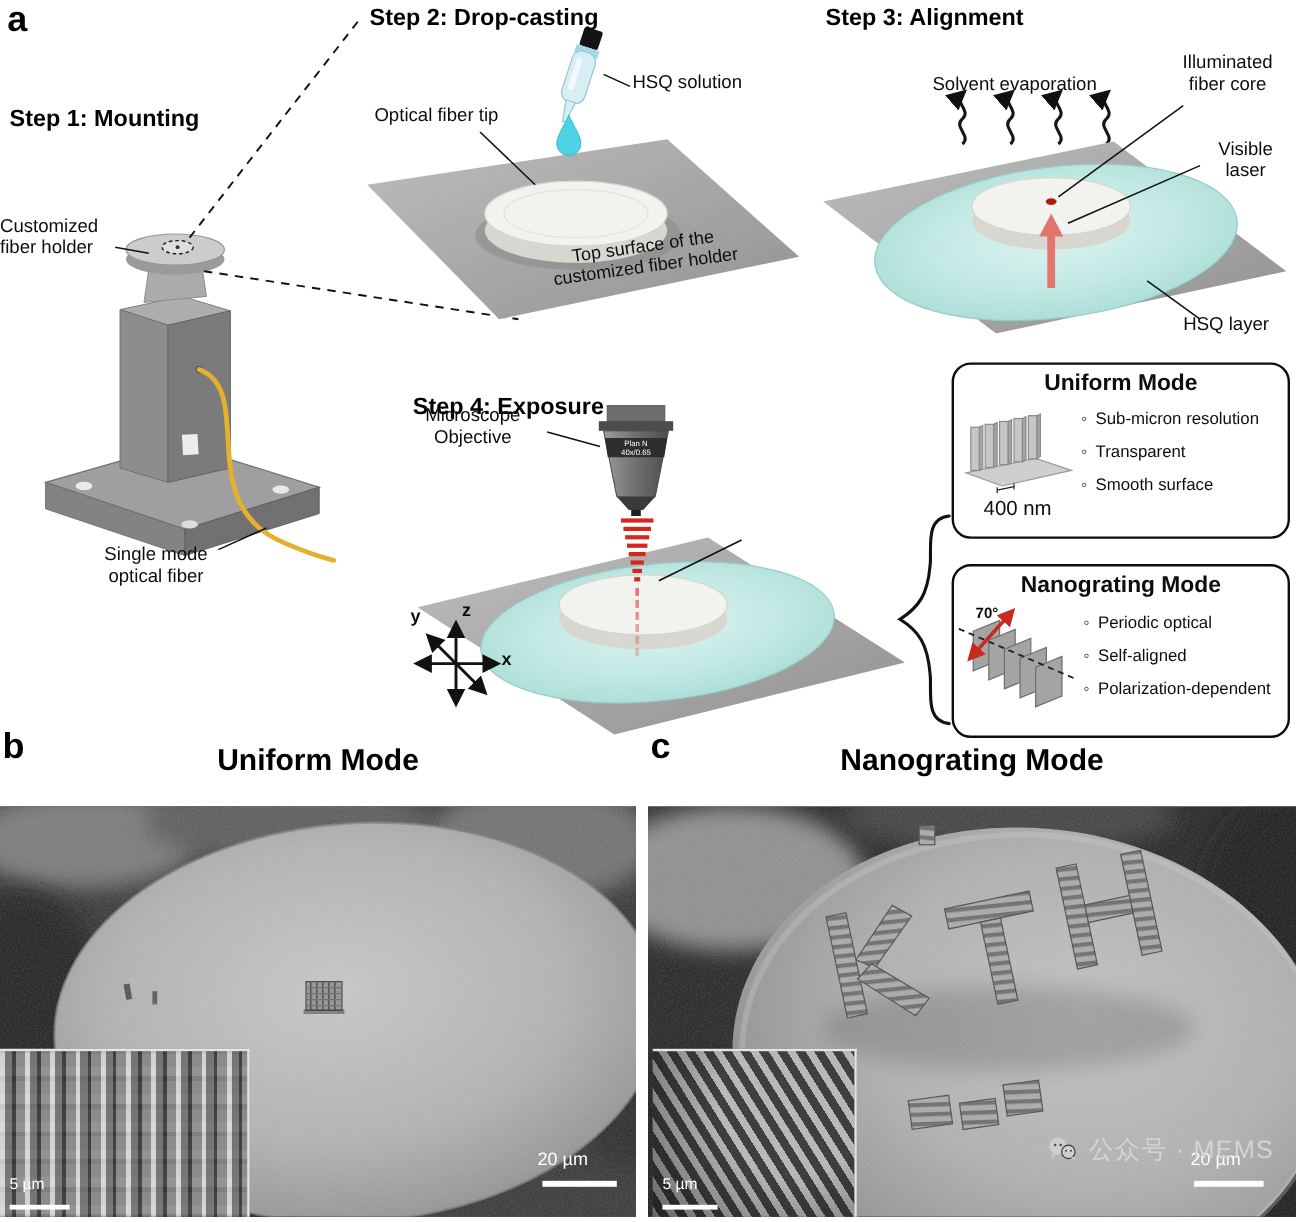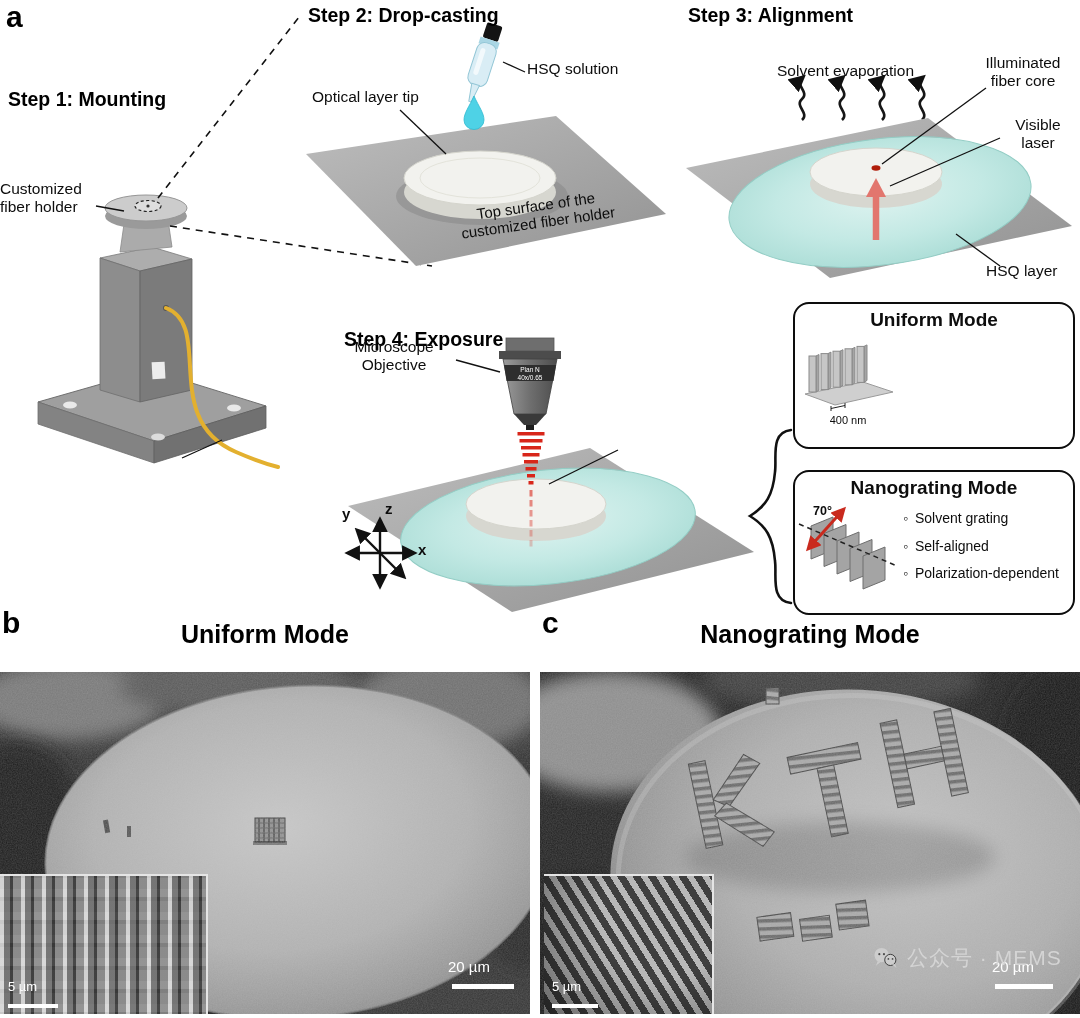--- a/index.html
+++ b/index.html
@@ -9,21 +9,21 @@
   .panel-letter{font-size:30px;font-weight:700;color:#000;}
   .step-title{font-size:19.5px;font-weight:700;color:#000;white-space:pre-line;}
   .lbl{font-size:15.5px;line-height:1.14;color:#0d0d0d;white-space:pre-line;}
   .ctr{text-align:center;}
   .sem-title{font-size:25px;font-weight:700;text-align:center;color:#000;}
   .mode-box{position:absolute;background:#fff;border:2.5px solid #0d0d0d;border-radius:16px;}
   .mode-title{position:absolute;left:0;right:0;top:5px;text-align:center;font-size:19px;font-weight:700;}
   .bullets{position:absolute;display:flex;flex-direction:column;gap:10px;}
   .bullet{font-size:14px;line-height:1.25;display:flex;align-items:flex-start;}
   .bullet::before{content:"◦";margin-right:7px;font-size:14px;line-height:1.25;}
-  .small-note{position:absolute;font-size:11px;text-align:center;}
+  .small-note{position:absolute;font-size:17px;text-align:center;}
   .angle-note{position:absolute;font-size:12.5px;font-weight:700;}
   .axis-lbl{position:absolute;font-size:15px;font-weight:600;}
   .sem{position:absolute;overflow:hidden;background:#2a2a2a;}
   .inset{position:absolute;border-top:2px solid #e5e5e5;border-right:2px solid #e5e5e5;text-align:center;}
   .scale-text{position:absolute;color:#fff;font-size:14px;}
   .scale-bar{position:absolute;background:#fff;}
   .watermark{position:absolute;display:flex;align-items:center;gap:8px;
              color:rgba(214,214,214,0.95);font-size:21px;letter-spacing:1px;}
 </style>
 </head>
@@ -184,30 +184,32 @@
       <line x1="1000" y1="266" x2="956" y2="234"></line>
       <line x1="456" y1="360" x2="500" y2="372"></line>
       <line x1="618" y1="450" x2="549" y2="484"></line>
     </g>
   </svg>
 
   <div class="abs panel-letter" style="left:6px;top:0px">a</div>
   <div class="abs step-title" style="left:8px;top:88px">Step 1: Mounting</div>
   <div class="abs lbl" style="left:0px;top:180px;width:112px">Customized
 fiber holder</div>
+  <div class="abs lbl ctr" style="left:60px;top:454px;width:140px">Single mode
+optical fiber</div>
 
   <div class="abs step-title" style="left:308px;top:4px">Step 2: Drop-casting</div>
-  <div class="abs lbl" style="left:312px;top:88px">Optical layer tip</div>
+  <div class="abs lbl" style="left:312px;top:88px">Optical fiber tip</div>
   <div class="abs lbl" style="left:527px;top:60px">HSQ solution</div>
   <div class="abs lbl ctr" style="left:412px;top:197px;width:250px;font-size:15px;transform:rotate(-8deg)">Top surface of the
 customized fiber holder</div>
 
   <div class="abs step-title" style="left:688px;top:4px">Step 3: Alignment</div>
   <div class="abs lbl" style="left:777px;top:62px">Solvent evaporation</div>
-  <div class="abs lbl ctr" style="left:966px;top:54px;width:114px">Illuminated
+  <div class="abs lbl ctr" style="left:966px;top:44px;width:114px">Illuminated
 fiber core</div>
   <div class="abs lbl ctr" style="left:1000px;top:116px;width:76px">Visible
 laser</div>
   <div class="abs lbl" style="left:986px;top:262px">HSQ layer</div>
 
   <div class="abs step-title" style="left:344px;top:328px">Step 4: Exposure</div>
   <div class="abs lbl ctr" style="left:341px;top:338px;width:106px">Microscope
 Objective</div>
   <div class="axis-lbl" style="left:342px;top:505px">y</div>
   <div class="axis-lbl" style="left:385px;top:500px">z</div>
@@ -229,38 +231,43 @@
         <polygon points="63,8.4 66,6.9 66,42.4 63,44.4" fill="#a5a5a5"></polygon>
           <rect x="56" y="8.4" width="7" height="36"></rect>
       </g>
       <g stroke="#222" stroke-width="1">
         <line x1="30" y1="68" x2="30" y2="73"></line>
           <line x1="44" y1="65" x2="44" y2="70"></line>
           <line x1="30" y1="70.5" x2="44" y2="67.5"></line>
       </g>
     </svg>
     <div class="small-note" style="left:8px;top:110px;width:90px">400 nm</div>
+    <div class="bullets" style="left:106px;top:36px;width:168px">
+      <div class="bullet">Sub-micron resolution</div>
+      <div class="bullet">Transparent</div>
+      <div class="bullet">Smooth surface</div>
+    </div>
   </div>
 
   <div class="mode-box" style="left:793px;top:470px;width:278px;height:141px">
     <div class="mode-title">Nanograting Mode</div>
     <svg class="abs" style="left:2px;top:28px" width="106" height="100">
       <g fill="#a4a4a4" stroke="#6e6e6e" stroke-width="1">
         <polygon points="14,26 36,17 36,50 14,59"></polygon>
         <polygon points="27,33.5 49,24.5 49,57.5 27,66.5"></polygon>
         <polygon points="40,41 62,32 62,65 40,74"></polygon>
         <polygon points="53,48.5 75,39.5 75,72.5 53,81.5"></polygon>
         <polygon points="66,56 88,47 88,80 66,89"></polygon>
       </g>
       <line x1="2" y1="24" x2="100" y2="66" stroke="#222" stroke-width="1.5" stroke-dasharray="5,4"></line>
       <line x1="12" y1="48" x2="46" y2="10" stroke="#c92a1e" stroke-width="3" marker-start="url(#mR)" marker-end="url(#mR)"></line>
     </svg>
     <div class="angle-note" style="left:18px;top:32px">70°</div>
     <div class="bullets" style="left:108px;top:38px;width:166px">
-      <div class="bullet">Solvent grating</div>
+      <div class="bullet">Periodic optical</div>
       <div class="bullet">Self-aligned</div>
       <div class="bullet">Polarization-dependent</div>
     </div>
   </div>
 
   <div class="abs panel-letter" style="left:2px;top:606px">b</div>
   <div class="abs sem-title" style="left:40px;top:620px;width:450px">Uniform Mode</div>
 
   <div class="sem" style="left:0;top:672px;width:530px;height:342px">
     <svg width="530" height="342">

